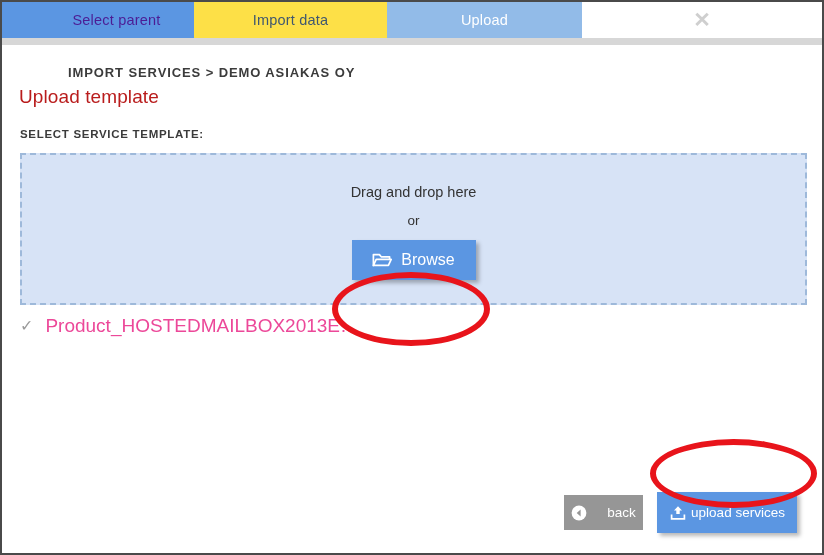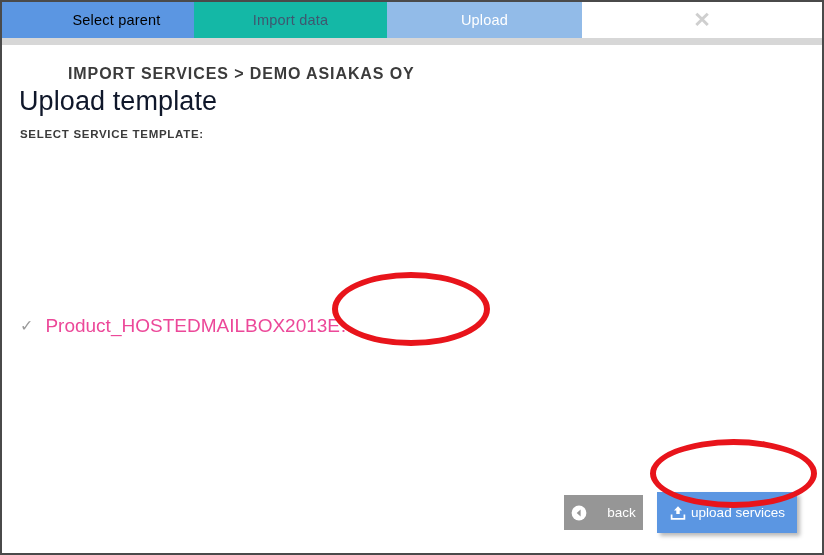--- a/index.html
+++ b/index.html
@@ -36,31 +36,31 @@
     align-items: center;
     justify-content: center;
     font-size: 14.5px;
     letter-spacing: .2px;
     box-sizing: border-box;
     user-select: none;
   }
   .tab-select-parent {
     width: 192px;
     background: #5b96e2;
-    color: #000000;
+    color: #4c1d95;
     padding-left: 37px;
   }
   .tab-export-data {
     width: 193px;
     background: #5b96e2;
     color: #ffffff;
   }
   .tab-import-data {
     width: 193px;
-    background: #14b8a6;
+    background: #fde047;
     color: #3f5770;
     text-align: center;
   }
   .tab-preview {
     width: 195px;
     background: #92bbe8;
     color: #ffffff;
   }
   .tab-close {
     flex: 1;
@@ -88,34 +88,34 @@
     left: 0;
     top: 43px;
     width: 820px;
     bottom: 0;
     background: #ffffff;
   }
   .breadcrumb {
     position: absolute;
     left: 18px;
     top: 20px;
-    font-size: 16px;
+    font-size: 13px;
     font-weight: bold;
     letter-spacing: .9px;
     color: #3b3b3b;
     white-space: nowrap;
     padding-left: 48px;
   }
   .page-title {
     position: absolute;
     left: 17px;
     top: 41px;
-    font-size: 27px;
+    font-size: 19px;
     font-weight: normal;
-    color: #0f172a;
+    color: #b91c1c;
     letter-spacing: .1px;
     white-space: nowrap;
   }
   .field-label {
     position: absolute;
     left: 18px;
     top: 83px;
     font-size: 11.5px;
     font-weight: bold;
     letter-spacing: .7px;
@@ -270,20 +270,33 @@
     </div>
   </div>
   <div class="tabbar-underline"></div>
 
   <div class="content">
 
     <div class="breadcrumb">IMPORT SERVICES &gt; DEMO ASIAKAS OY</div>
     <div class="page-title">Upload template</div>
     <div class="field-label">SELECT SERVICE TEMPLATE:</div>
 
+    <div class="dropzone">
+      <div class="drop-text">Drag and drop here</div>
+      <div class="drop-or">or</div>
+      <div class="browse-btn">
+        <span>
+          <svg width="20" height="16" viewBox="0 0 20 16" fill="none" stroke="#ffffff" stroke-width="1.7" stroke-linejoin="round" stroke-linecap="round">
+            <path d="M1.4 13.4V2.6h6l1.8 2.2h8.4v2.1"></path>
+            <path d="M1.4 13.4L4.2 7.3h15L16.4 13.4z"></path>
+          </svg>
+        </span>
+        <span>Browse</span>
+      </div>
+    </div>
 
     <div class="file-row">
       <span class="file-check">✓</span>
       <span class="file-name">Product_HOSTEDMAILBOX2013E…</span>
     </div>
 
     <div class="back-btn">
       <span>
         <svg width="16" height="16" viewBox="0 0 16 16">
           <circle cx="8" cy="8" r="7.4" fill="#ffffff"></circle>

